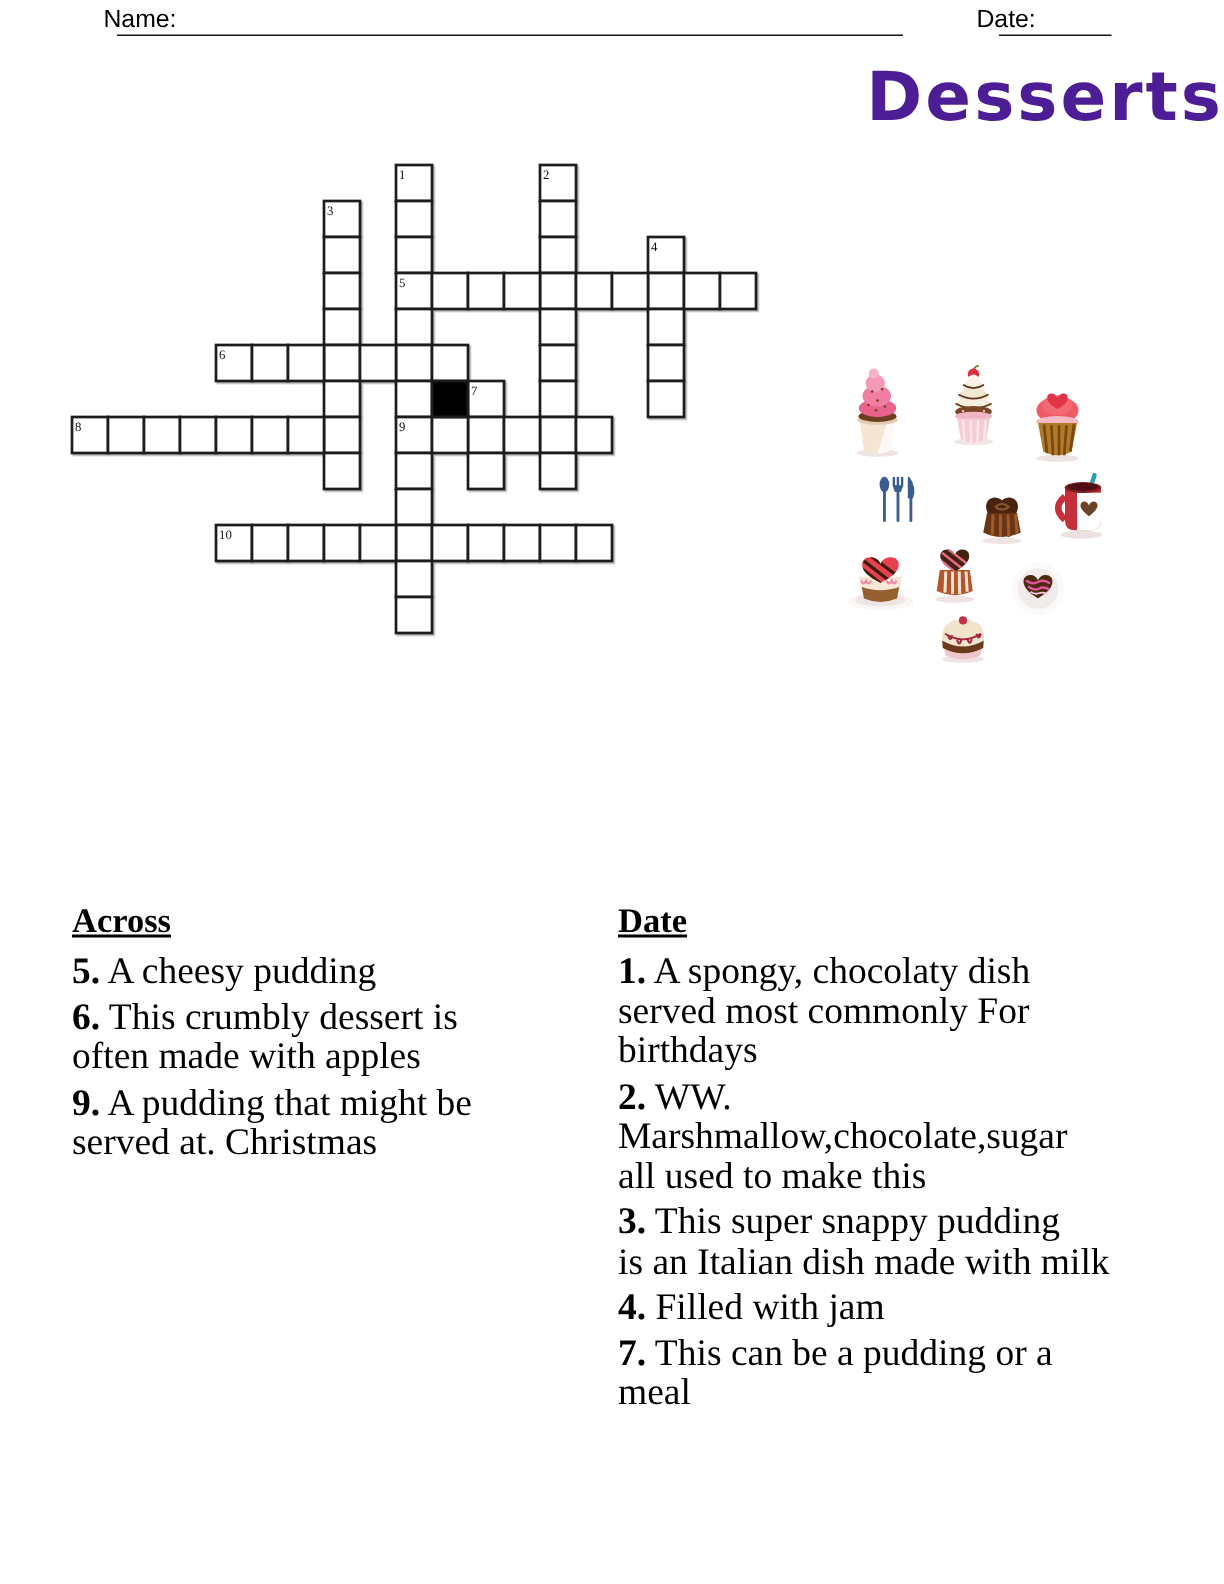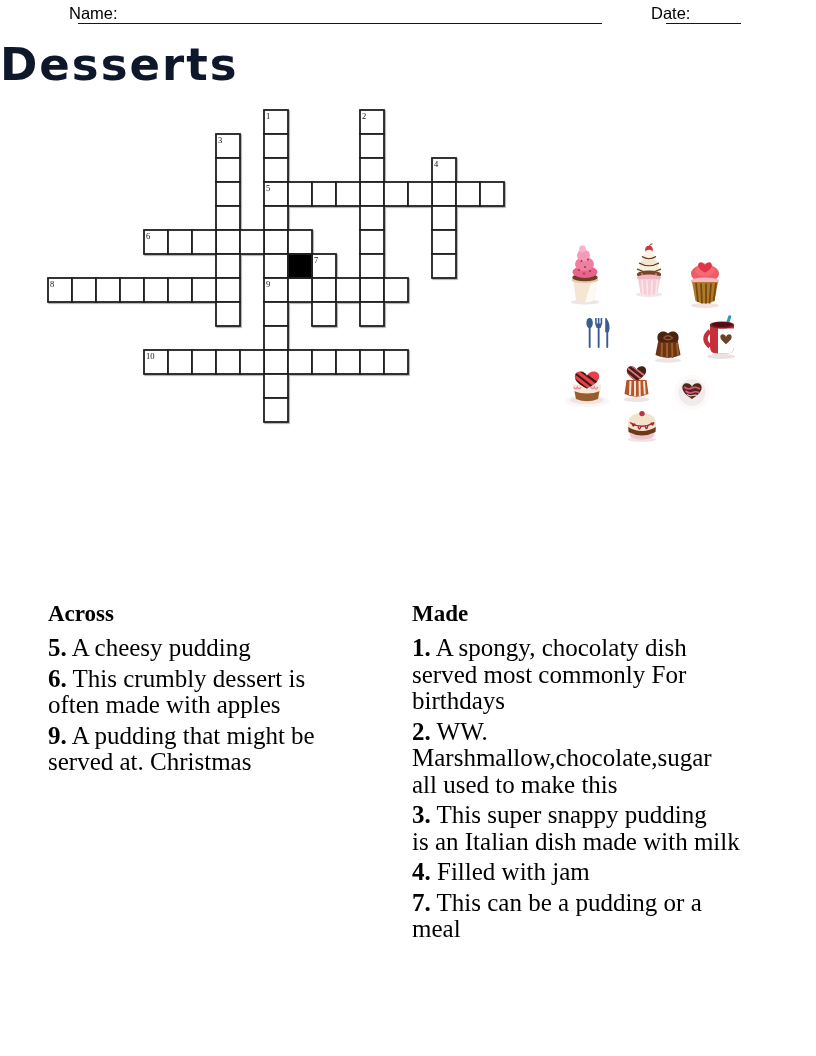--- a/index.html
+++ b/index.html
@@ -3,31 +3,31 @@
 <meta charset="utf-8">
 <style>
   html,body{margin:0;padding:0;background:#fff;}
   .page{position:relative;width:816px;height:1056px;background:#fff;overflow:hidden;
         font-family:"Liberation Serif",serif;color:#000;}
   
   .hdr-label{position:absolute;top:4px;font-family:"Liberation Sans",sans-serif;
              font-size:16.5px;color:#000;white-space:nowrap;margin-left:24px;}
   .blank-line{position:absolute;top:6px;height:17px;border-bottom:1.6px solid #161616;}
   
-  .title{position:absolute;top:38px;left:0;width:100%;text-align:left;
+  .title{position:absolute;top:38px;left:0;width:100%;text-align:right;
          font-family:"DejaVu Sans",sans-serif;font-weight:900;font-size:45px;
-         letter-spacing:2px;color:#0f172a;}
+         letter-spacing:2px;color:#4c1d95;}
   
   .grid-svg{position:absolute;left:0;top:0;}
   
   .illos svg{position:absolute;}
   
   .clues-col{position:absolute;top:601px;}
   .clues-col h2{margin:0 0 8px 0;font-size:23px;font-weight:bold;
-                font-family:"Liberation Serif",serif;}
+                text-decoration:underline;font-family:"Liberation Serif",serif;}
   .clue{margin:0 0 4px 0;font-size:25px;line-height:26.5px;}
   .clue b{font-weight:bold;}
   .clue .txt{white-space:pre-line;}
   #across-col{left:48px;width:345px;}
   #down-col{left:412px;width:382px;}
 </style>
 </head>
 <body>
 
 <div class="page">
@@ -269,21 +269,21 @@
   <div id="across-col" class="clues-col">
     <h2>Across</h2>
     <p class="clue"><b>5.</b> <span class="txt">A cheesy pudding</span></p>
     <p class="clue"><b>6.</b> <span class="txt">This crumbly dessert is
 often made with apples</span></p>
     <p class="clue"><b>9.</b> <span class="txt">A pudding that might be
 served at. Christmas</span></p>
   </div>
 
   <div id="down-col" class="clues-col">
-    <h2>Made</h2>
+    <h2>Date</h2>
     <p class="clue"><b>1.</b> <span class="txt">A spongy, chocolaty dish
 served most commonly For
 birthdays</span></p>
     <p class="clue"><b>2.</b> <span class="txt">WW.
 Marshmallow,chocolate,sugar
 all used to make this</span></p>
     <p class="clue"><b>3.</b> <span class="txt">This super snappy pudding
 is an Italian dish made with milk</span></p>
     <p class="clue"><b>4.</b> <span class="txt">Filled with jam</span></p>
     <p class="clue"><b>7.</b> <span class="txt">This can be a pudding or a

